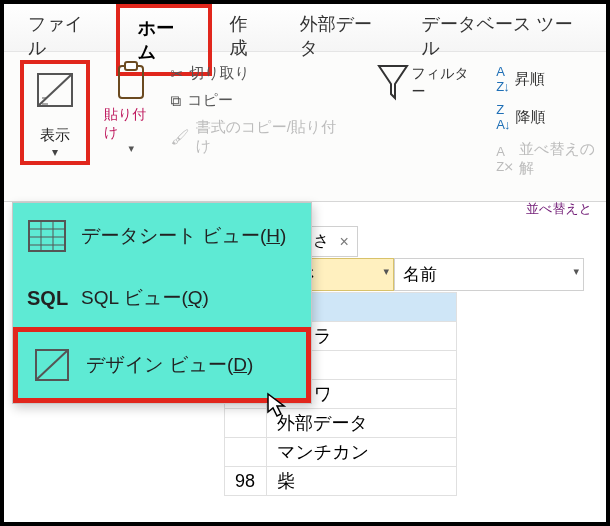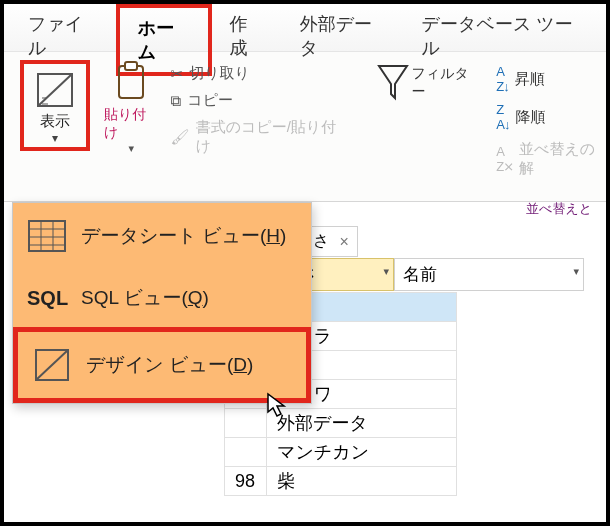--- a/index.html
+++ b/index.html
@@ -6,21 +6,21 @@
     body { width: 610px; height: 526px; background: #fff; border: 4px solid #000; position: relative; overflow: hidden; }
     
     .menubar { height: 48px; background: linear-gradient(#fff,#f5f5f5); display:flex; align-items:flex-start; padding: 0 6px; border-bottom:1px solid #e5e5e5;}
     .menubar .mi { padding: 8px 18px; font-size: 18px; color:#333; }
     .menubar .home { border:4px solid #e1261c; color:#000; font-weight:600;}
     
     .ribbon { display:flex; align-items:flex-start; padding:8px 0 0 8px; height:150px; background:#fcfcfb; border-bottom:1px solid #d6d6d6;}
     .grp { display:flex; flex-direction:column; align-items:center; padding:0 8px;}
     .view-btn { border:4px solid #e1261c; padding:6px 10px 2px; text-align:center;}
     .view-btn svg { display:block; margin:0 auto;}
-    .view-btn .lbl { font-size:15px; color:#222; margin-top:2px;}
+    .view-btn .lbl { font-size:15px; color:#222; margin-top:16px;}
     .view-btn .chev { font-size:12px; color:#444;}
     .paste { display:flex; flex-direction:column; align-items:center; padding:0 6px;}
     .paste .lbl{font-size:14px;color:#be185d;margin-top:2px;}
     .paste .chev{font-size:11px;color:#555;}
     .col { display:flex; flex-direction:column; gap:8px; padding-top:4px; font-size:15px; color:#555;}
     .col .row{display:flex;align-items:center;gap:6px;}
     .col .row.dis{color:#bcbcbc;}
     .filter { display:flex; align-items:center; padding:0 10px;}
     .filter .lbl{font-size:14px;color:#333;margin-top:2px;}
     .sort { display:flex; flex-direction:column; gap:8px; padding-top:4px; font-size:15px;}
@@ -32,21 +32,21 @@
     .tabbar .close{margin-left:10px;color:#7a7a7a;font-size:16px;}
     .headerrow { position:absolute; left:270px; top:254px; display:flex;}
     .hcell { background:#fff0bf; border:1px solid #d8c26a; padding:4px 18px 4px 8px; font-size:17px; position:relative; min-width:120px;}
     .hcell .dd{position:absolute;right:4px;top:6px;font-size:11px;color:#555;}
     .datagrid { position:absolute; left:220px; top:288px;}
     table { border-collapse:collapse; font-size:18px;}
     td { border:1px solid #e0e0e0; padding:2px 10px; min-width:42px; background:#fff;}
     td.ncol{min-width:190px;}
     tr.sel td{background:#cfe6f7;}
     
-    .view-menu { position:absolute; left:8px; top:198px; width:300px; background:#fdba74; border:1px solid #c8c8c8; box-shadow:2px 4px 10px rgba(0,0,0,0.2);}
+    .view-menu { position:absolute; left:8px; top:198px; width:300px; background:#5eead4; border:1px solid #c8c8c8; box-shadow:2px 4px 10px rgba(0,0,0,0.2);}
     .view-menu .item{display:flex;align-items:center;gap:14px;padding:16px 14px;font-size:19px;color:#222;}
     .view-menu .item.design{border:5px solid #e1261c;}
     .view-menu .u{text-decoration:underline;}
     .cursor{position:absolute;left:262px;top:388px;pointer-events:none;}
     
     .ico{display:inline-block;}
   </style>
 </head>
 <body>
 

